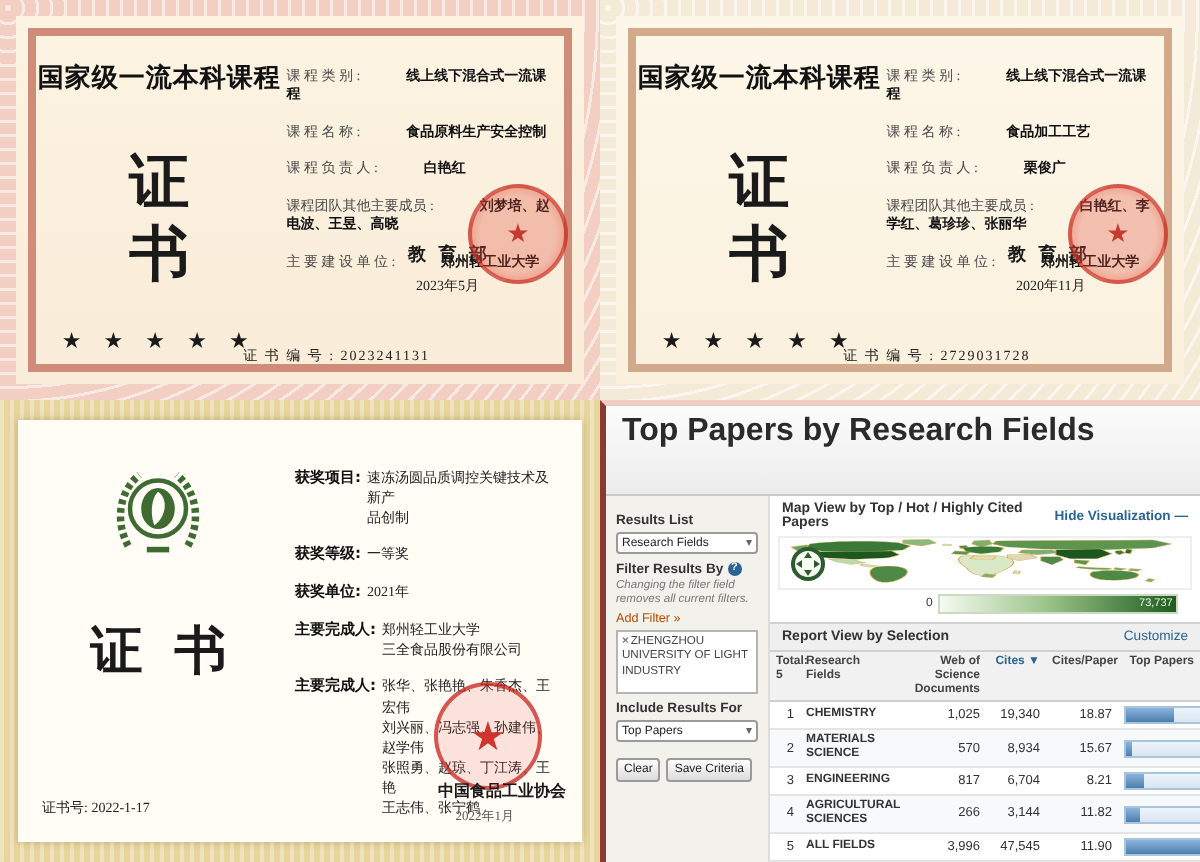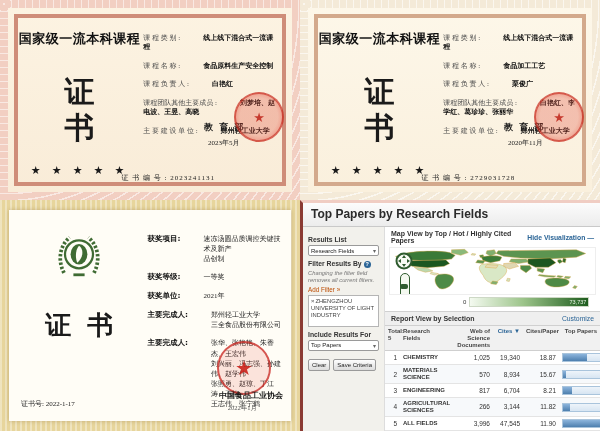--- a/index.html
+++ b/index.html
@@ -34,30 +34,30 @@
   .q-bl{background:#e7d59c;background-image:repeating-linear-gradient(90deg, rgba(255,255,255,.35) 0 2px, transparent 2px 5px);position:relative;box-sizing:border-box;padding:10px 9px;}
   .bl-paper{position:relative;width:100%;height:100%;box-sizing:border-box;background:#fffdf6;display:flex;padding:8px 10px;box-shadow:0 0 4px rgba(120,90,30,.35);}
   .bl-left{width:46%;display:flex;flex-direction:column;align-items:center;position:relative;}
   .bl-logo{margin-top:12px;}
   .bl-title{font-family:"Liberation Serif","DejaVu Serif",serif;font-weight:bold;font-size:10px;color:#111;margin-top:24px;white-space:nowrap;}
   .bl-big{font-family:"Liberation Serif","DejaVu Serif",serif;font-weight:bold;font-size:26px;color:#1a1a1a;margin-top:22px;display:flex;gap:16px;}
   .bl-serial{position:absolute;left:2px;bottom:4px;font-family:"Liberation Serif",serif;font-size:7px;color:#222;white-space:nowrap;}
   .bl-right{flex:1;padding:16px 0 0 8px;font-family:"Liberation Serif","DejaVu Serif",serif;}
   .bl-row{margin-bottom:8px;font-size:7px;line-height:1.45;color:#222;display:flex;}
   .bl-label{font-family:"DejaVu Sans","Liberation Sans",sans-serif;font-weight:bold;font-size:7.5px;color:#111;white-space:nowrap;margin-right:3px;}
-  .bl-value{color:#222;margin-left:20px;}
+  .bl-value{color:#222;}
   .pre{white-space:pre-line;}
   .bl-seal-wrap{position:absolute;right:6px;bottom:4px;width:110px;height:62px;}
   .bl-issuer{position:absolute;right:2px;bottom:16px;font-family:"Liberation Serif",serif;font-weight:bold;font-size:8px;color:#1a1a1a;white-space:nowrap;margin-top:24px;}
   .bl-date{position:absolute;right:28px;bottom:4px;font-family:"Liberation Serif",serif;font-size:6.5px;color:#555;}
   .bl-seal-circle{position:absolute;right:14px;top:-14px;width:50px;height:50px;border-radius:50%;border:2.5px solid rgba(198,30,25,.72);background:rgba(230,70,55,.14);display:flex;align-items:center;justify-content:center;color:rgba(200,28,22,.88);font-size:20px;}
 
   
   .q-br{background:#fff;box-sizing:border-box;border-left:3px solid #8a3a33;border-top:3px solid #f0cdc3;display:flex;flex-direction:column;font-family:"Liberation Sans","DejaVu Sans",sans-serif;}
-  .esi-title{font-weight:bold;font-size:12px;color:#2b2b2b;padding:4px 8px 5px;background:linear-gradient(#fcfcfc,#ececec);border-bottom:1px solid #c9c9c9;}
+  .esi-title{font-weight:bold;font-size:16px;color:#2b2b2b;padding:4px 8px 22px;background:linear-gradient(#fcfcfc,#ececec);border-bottom:1px solid #c9c9c9;}
   .esi-body{flex:1;display:flex;min-height:0;}
   .esi-sidebar{width:82px;min-width:82px;background:#f2f1ec;border-right:1px solid #ddd;padding:5px 5px;box-sizing:border-box;font-size:6.5px;color:#333;}
   .sb-label{font-weight:bold;font-size:6.8px;margin:4px 0 2px;}
   .sel{background:#fff;border:1px solid #9a9a9a;border-radius:2px;font-size:6px;padding:1px 2px;display:flex;justify-content:space-between;align-items:center;color:#222;cursor:pointer;}
   .sel .car{color:#666;font-size:6px;margin-left:2px;}
   .help{display:inline-block;width:7px;height:7px;border-radius:50%;background:#2a6496;color:#fff;font-size:5.5px;line-height:7px;text-align:center;margin-left:2px;vertical-align:middle;}
   .sb-note{font-style:italic;color:#777;font-size:5.8px;margin:2px 0;line-height:1.2;}
   .add-filter{color:#bb4a00;font-size:6.3px;margin:2px 0;cursor:pointer;}
   .filter-box{background:#fff;border:1px solid #b5b5b5;min-height:26px;padding:2px;font-size:5.8px;line-height:1.25;color:#444;}
   .filter-x{color:#777;font-weight:bold;margin-right:1px;cursor:pointer;}

